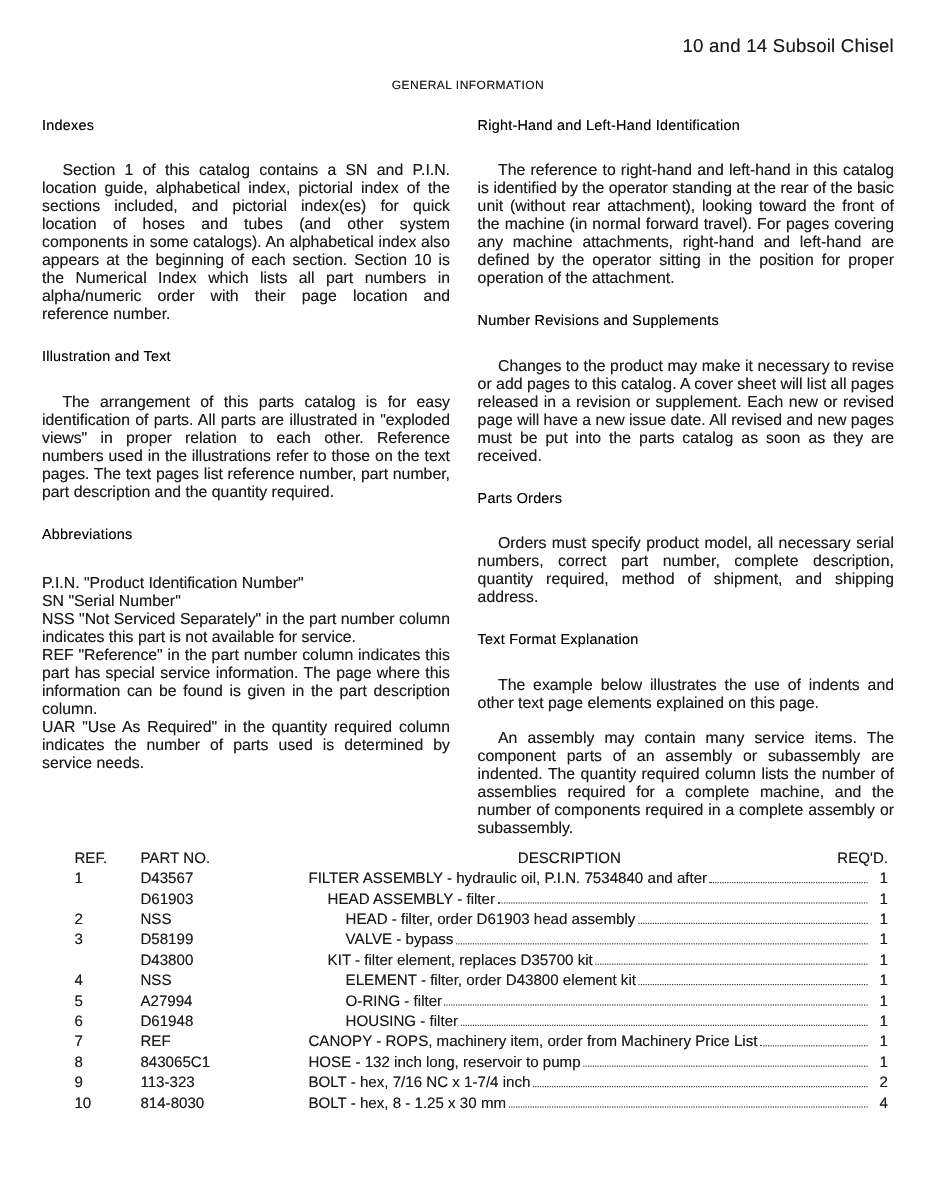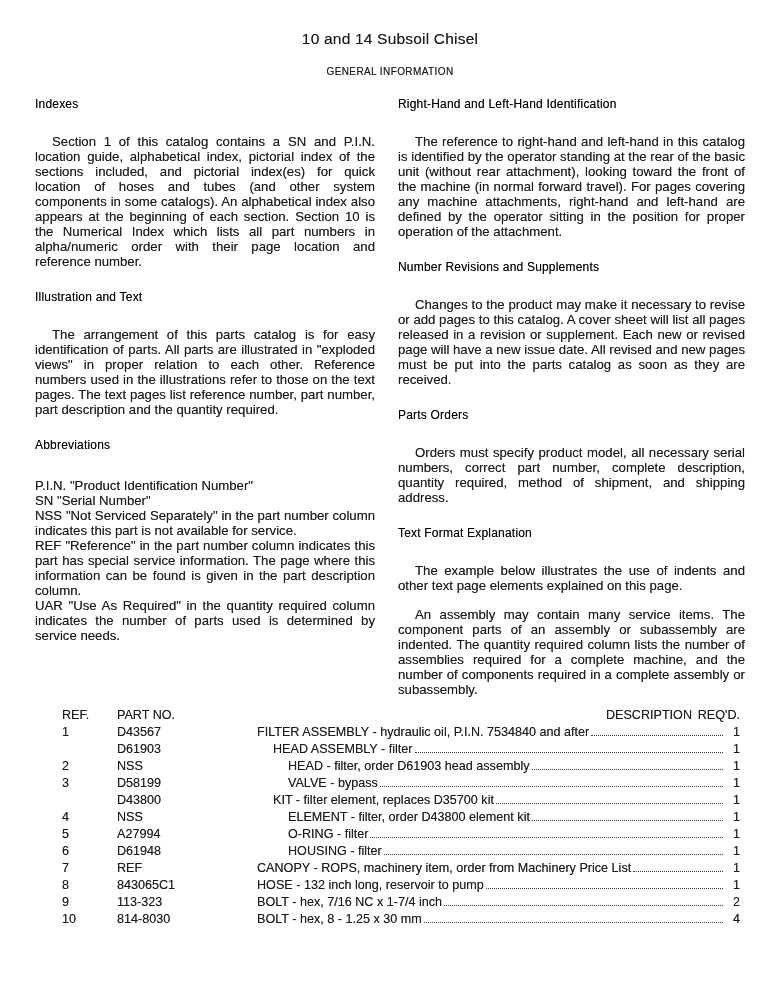--- a/index.html
+++ b/index.html
@@ -9,21 +9,21 @@
     width: 772px;
     height: 1000px;
     background: #fff;
     font-family: "Liberation Sans", "DejaVu Sans", sans-serif;
     color: #1b1b1b;
     padding: 30px 27px 0 35px;
     overflow: hidden;
     text-shadow: 0 0 0.4px rgba(20,20,20,0.55);
   }
   .doc-title {
-    text-align: center;
+    text-align: right;
     font-size: 15.5px;
     letter-spacing: 0.2px;
   }
   .doc-subtitle {
     text-align: center;
     font-size: 10px;
     letter-spacing: 0.4px;
     margin-top: 18px;
   }
   .cols {
@@ -68,21 +68,21 @@
   .c-desc[data-indent="1"] { padding-left: 16px; }
   .c-desc[data-indent="2"] { padding-left: 31px; }
   .dots {
     flex: 1 1 auto;
     min-width: 18px;
     border-bottom: 1.6px dotted #3c3c3c;
     margin: 0 1px 3px 2px;
     height: 1px;
   }
   .c-qty { flex: 0 0 16px; text-align: right; }
-  .thead .c-desc { justify-content: flex-end; }
+  .thead .c-desc { justify-content: center; }
   .thead .c-qty { flex: 0 0 48px; }
 </style>
 </head>
 <body>
 
 <div class="page">
 
   <div class="doc-title">10 and 14 Subsoil Chisel</div>
   <div class="doc-subtitle">GENERAL INFORMATION</div>
 

